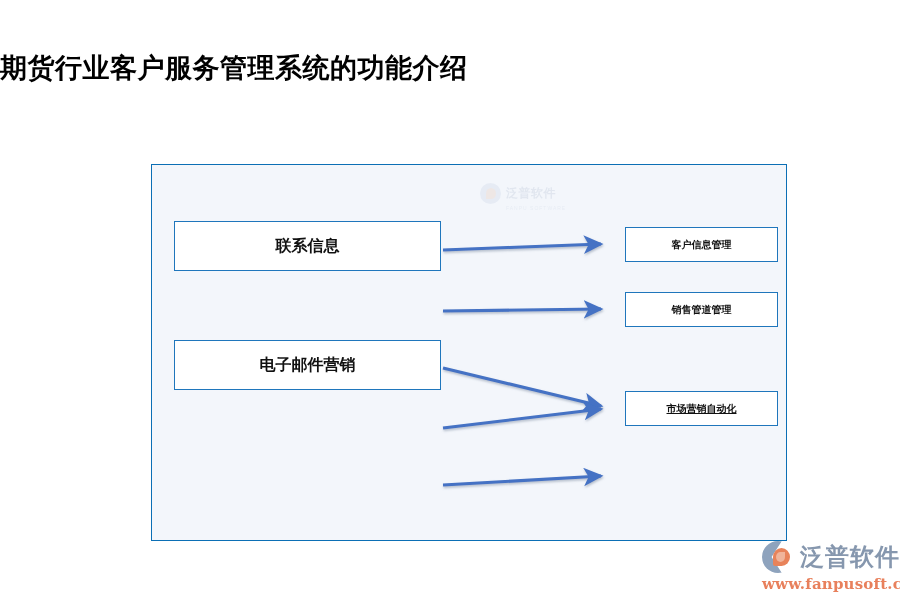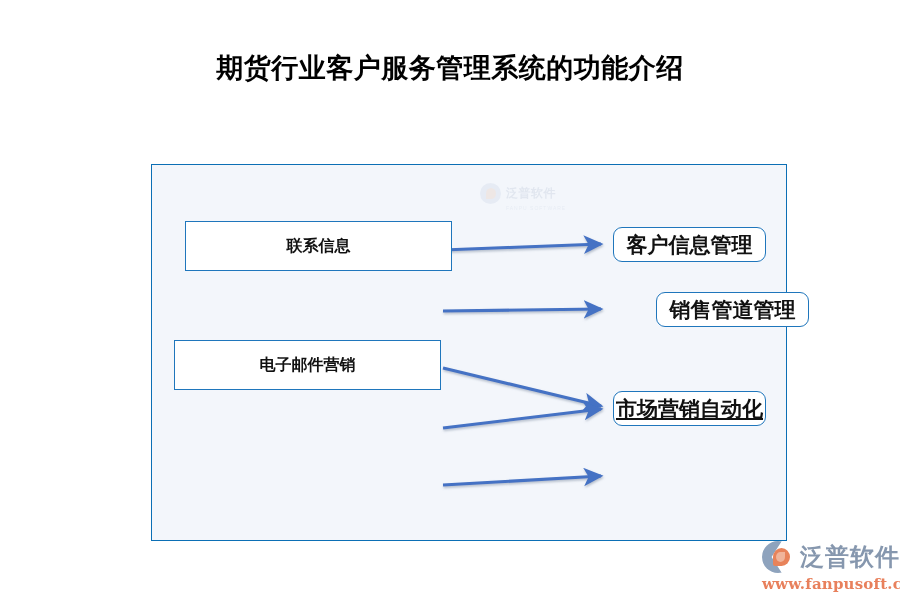--- a/index.html
+++ b/index.html
@@ -14,21 +14,21 @@
     position: relative;
     overflow: hidden;
     font-family: "DejaVu Sans", "Liberation Sans", sans-serif;
   }
 
   #page-title {
     position: absolute;
     left: 0;
     top: 50px;
     width: 900px;
-    text-align: center;
+    text-align: left;
     font-family: "DejaVu Serif", "Liberation Serif", serif;
     font-size: 27px;
     font-weight: bold;
     color: #000000;
     letter-spacing: 0.5px;
     white-space: nowrap;
   }
 
   
   #diagram-panel {
@@ -102,30 +102,30 @@
     display: flex;
     align-items: center;
     justify-content: center;
     font-family: "DejaVu Serif", "Liberation Serif", serif;
     font-size: 16px;
     font-weight: bold;
     color: #111111;
     white-space: nowrap;
   }
   .node.left  { left: 22px; width: 267px; height: 50px; }
-  .node.right { left: 461px; width: 153px; height: 35px; font-size: 21px; border-radius: 9px; }
-
-  .n-l1 { top: 56px; margin-left: 11px; }
+  .node.right { left: 473px; width: 153px; height: 35px; font-size: 10px; }
+
+  .n-l1 { top: 56px; }
   .n-l2 { top: 115px; }
   .n-l3 { top: 175px; }
   .n-l4 { top: 234px; }
   .n-l5 { top: 294px; }
 
   .n-r1 { top: 62px; }
-  .n-r2 { top: 127px; margin-left: 43px; }
+  .n-r2 { top: 127px; }
   .n-r3 { top: 226px; text-decoration: underline; }
   .n-r4 { top: 294px; }
 
   
   #corner-logo {
     position: absolute;
     left: 762px;
     top: 540px;
     width: 132px;
     height: 52px;

